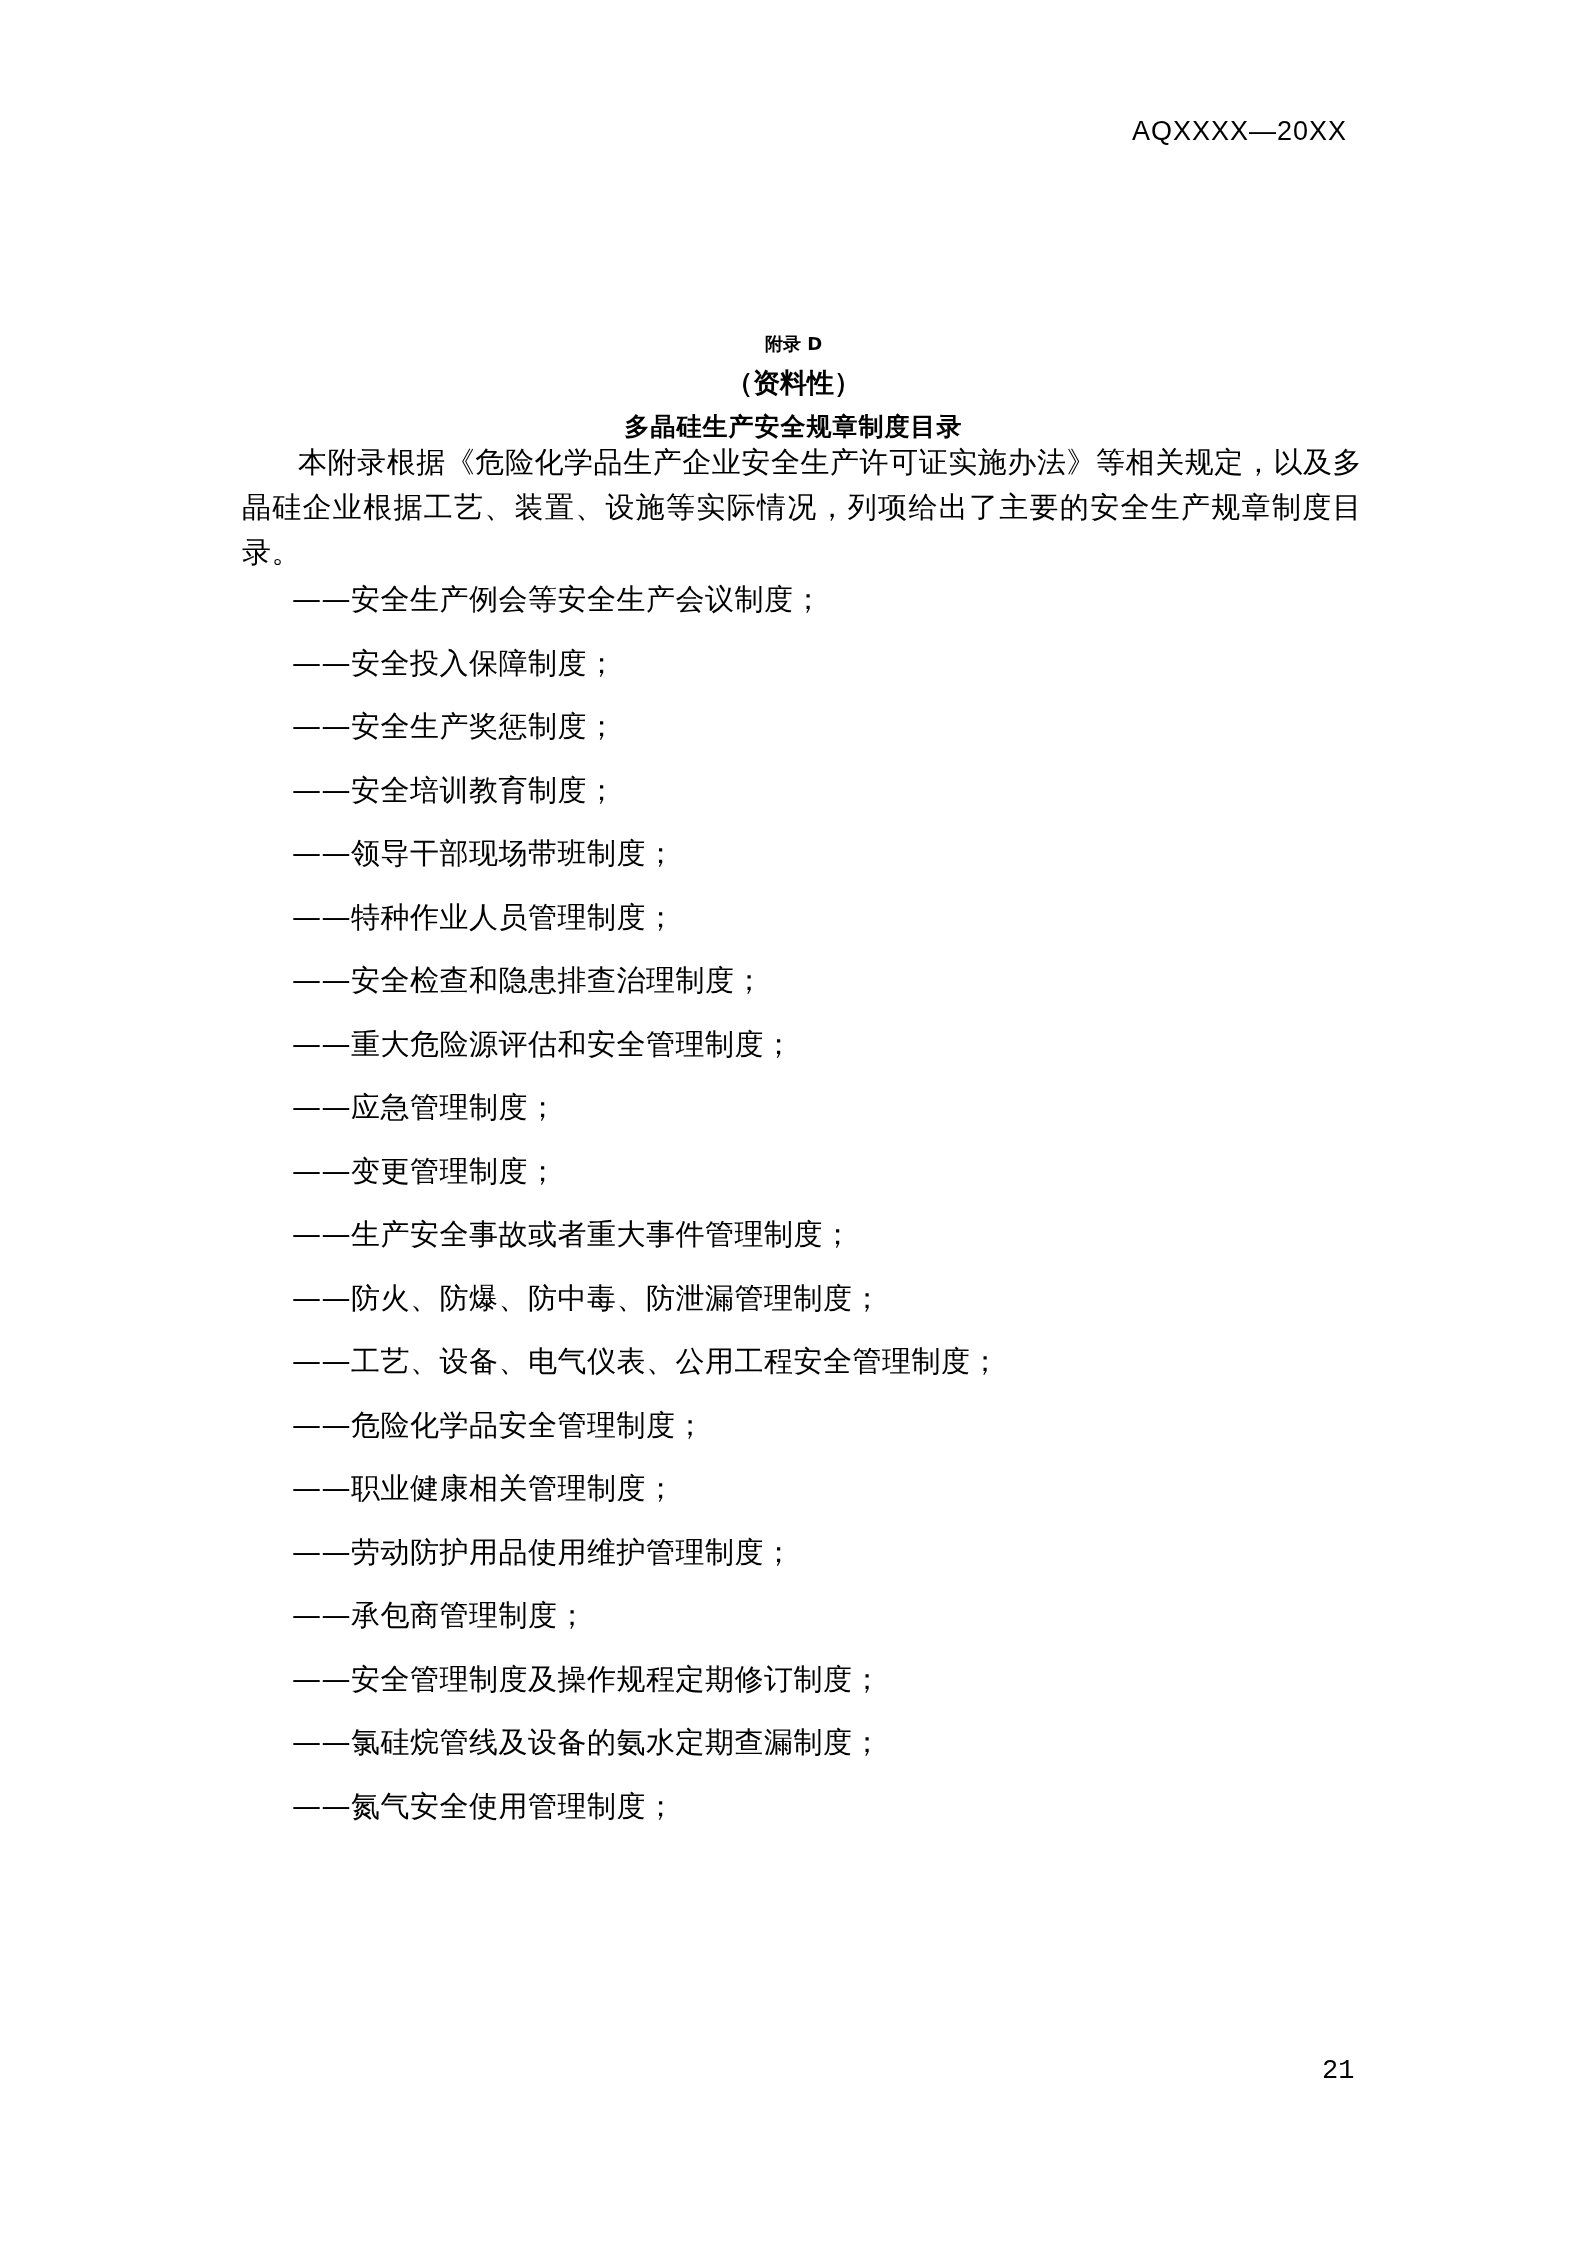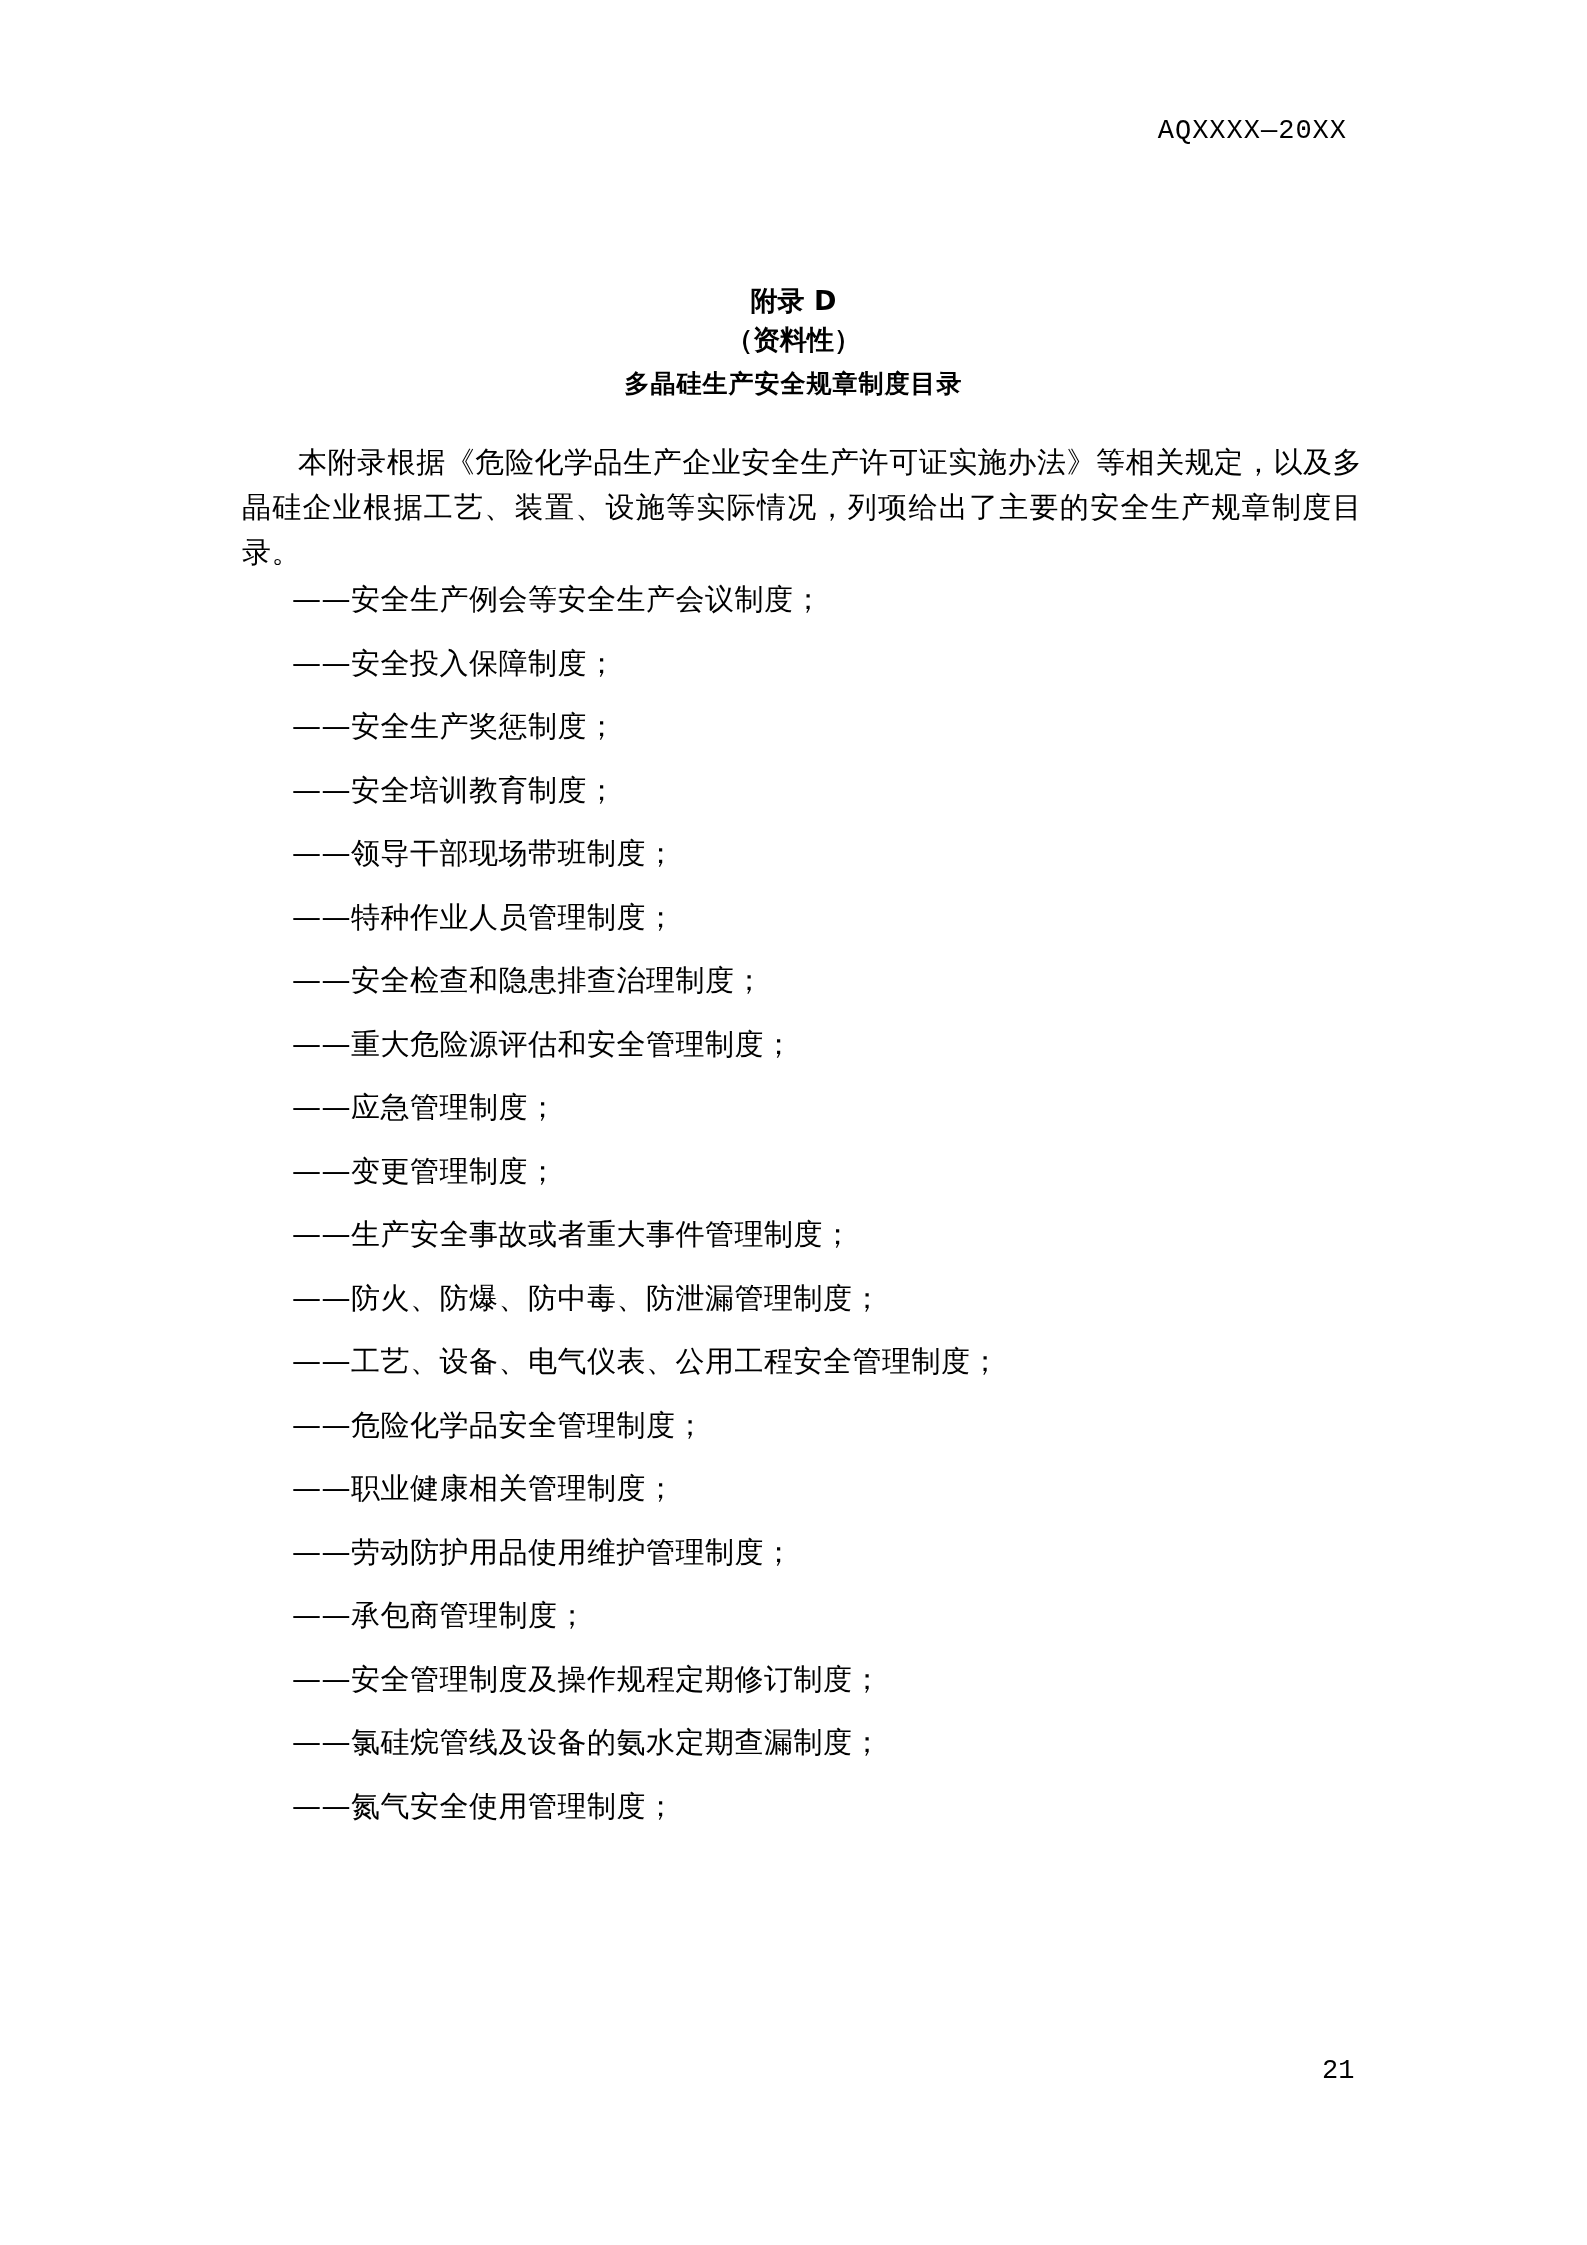--- a/index.html
+++ b/index.html
@@ -13,39 +13,40 @@
     height: 2245px;
     background: #ffffff;
     color: #000000;
     font-family: "DejaVu Serif", serif;
     overflow: hidden;
   }
   .doc-header {
     position: absolute;
     top: 116px;
     right: 240px;
-    font-family: Liberation Mono, monospace;
+    font-family: Liberation Sans, sans-serif;
     font-size: 27px;
     letter-spacing: 1px;
     color: #000000;
     white-space: nowrap;
   }
   .title-block {
     position: absolute;
     top: 282px;
     left: 0;
     width: 100%;
     text-align: center;
     font-family: "DejaVu Sans", sans-serif;
     font-weight: bold;
     color: #000000;
   }
   .appendix-label {
-    font-size: 27px;
+    font-size: 18px;
     line-height: 38px;
+    margin-top: 43px;
   }
   .appendix-note {
     font-size: 27px;
     line-height: 40px;
   }
   .appendix-title {
     font-size: 25px;
     line-height: 44px;
     margin-top: 2px;
     letter-spacing: 1px;

